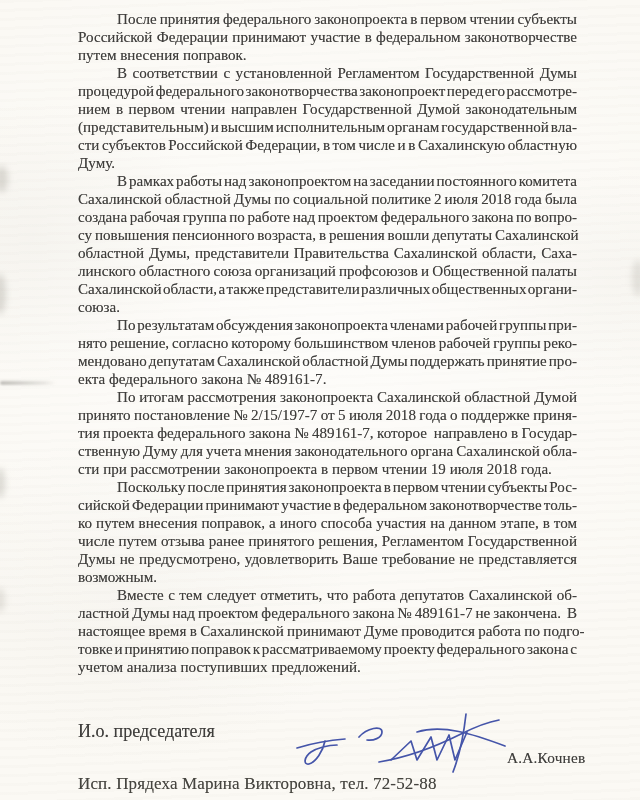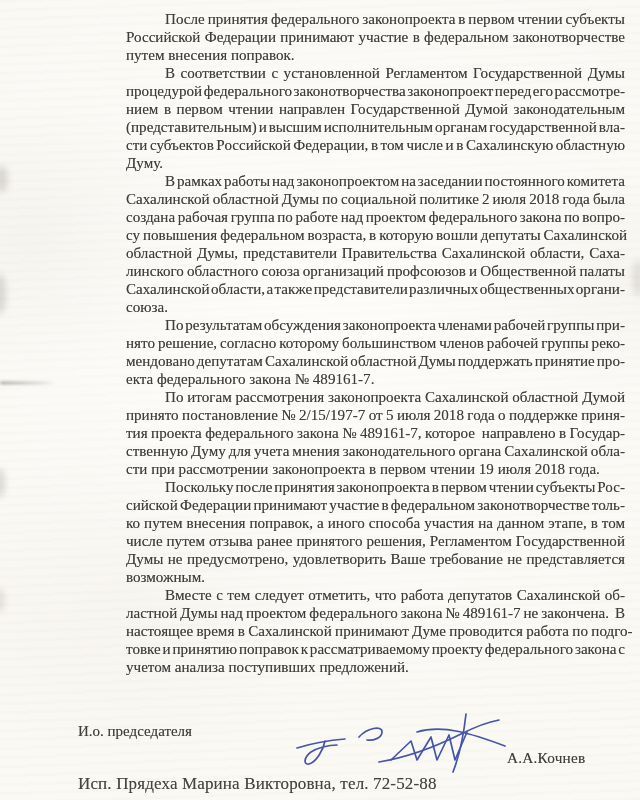--- a/index.html
+++ b/index.html
@@ -11,36 +11,36 @@
     background-image:
       radial-gradient(120% 90% at 50% 40%, rgba(255,255,255,.55), rgba(255,255,255,0) 60%),
       repeating-linear-gradient(178deg, rgba(120,115,100,.02) 0 3px, rgba(255,255,255,.02) 3px 9px),
       radial-gradient(40% 25% at 6% 30%, rgba(180,175,160,.10), transparent 70%),
       radial-gradient(35% 20% at 96% 35%, rgba(180,175,160,.08), transparent 70%),
       radial-gradient(50% 30% at 20% 75%, rgba(185,180,165,.07), transparent 70%);
     font-family:"Liberation Serif","DejaVu Serif",serif;
     color:#3f3e3c;
   }
   .letter-body{
-    position:absolute;left:78px;top:10px;width:499px;margin-left:48px;
+    position:absolute;left:78px;top:10px;width:499px;
   }
   .paragraph{margin:0;}
   .line{
     height:18px;line-height:18px;
     font-size:15.1px;
     white-space:pre;
     overflow:visible;
   }
   .line.first{padding-left:39px;}
   .line-text{
     text-shadow:0 0 .5px rgba(63,62,60,.55);
   }
   .signoff{
     position:absolute;left:78px;top:721px;
-    font-size:15px;line-height:21.5px;
+    font-size:18px;line-height:21.5px;
     text-shadow:0 0 .5px rgba(63,62,60,.5);
     text-align:right;
   }
   .signer{
     position:absolute;left:507px;top:749px;
     font-size:15.3px;letter-spacing:.2px;
     text-shadow:0 0 .5px rgba(63,62,60,.5);
   }
   .footer{
     position:absolute;left:78px;top:774px;
@@ -79,21 +79,21 @@
         <div class="line"><span class="line-text" style="word-spacing: -2.28px;">процедурой федерального законотворчества законопроект перед его рассмотре-</span></div>
         <div class="line"><span class="line-text" style="word-spacing: 1.75px;">нием в первом чтении направлен Государственной Думой законодательным</span></div>
         <div class="line"><span class="line-text" style="word-spacing: -1.85px;">(представительным) и высшим исполнительным органам государственной вла-</span></div>
         <div class="line"><span class="line-text" style="word-spacing: -1.21px;">сти субъектов Российской Федерации, в том числе и в Сахалинскую областную</span></div>
         <div class="line last"><span class="line-text">Думу.</span></div>
       </div>
       <div class="paragraph">
         <div class="line first"><span class="line-text" style="word-spacing: -1.84px;">В рамках работы над законопроектом на заседании постоянного комитета</span></div>
         <div class="line"><span class="line-text" style="word-spacing: -0.66px;">Сахалинской областной Думы по социальной политике 2 июля 2018 года была</span></div>
         <div class="line"><span class="line-text" style="word-spacing: -1.15px;">создана рабочая группа по работе над проектом федерального закона по вопро-</span></div>
-        <div class="line"><span class="line-text" style="word-spacing: -0.86px;">су повышения федеральном возраста, в которую вошли депутаты Сахалинской</span></div>
+        <div class="line"><span class="line-text" style="word-spacing: -0.86px;">су повышения пенсионного возраста, в решения вошли депутаты Сахалинской</span></div>
         <div class="line"><span class="line-text" style="word-spacing: 1.08px;">областной Думы, представители Правительства Сахалинской области, Саха-</span></div>
         <div class="line"><span class="line-text" style="word-spacing: -0.65px;">линского областного союза организаций профсоюзов и Общественной палаты</span></div>
         <div class="line"><span class="line-text" style="word-spacing: -2.41px;">Сахалинской области, а также представители различных общественных органи-</span></div>
         <div class="line last"><span class="line-text">союза.</span></div>
       </div>
       <div class="paragraph">
         <div class="line first"><span class="line-text" style="word-spacing: -1.95px;">По результатам обсуждения законопроекта членами рабочей группы при-</span></div>
         <div class="line"><span class="line-text" style="word-spacing: -0.81px;">нято решение, согласно которому большинством членов рабочей группы реко-</span></div>
         <div class="line"><span class="line-text" style="word-spacing: -1.8px;">мендовано депутатам Сахалинской областной Думы поддержать принятие про-</span></div>
         <div class="line last"><span class="line-text">екта федерального закона № 489161-7.</span></div>

